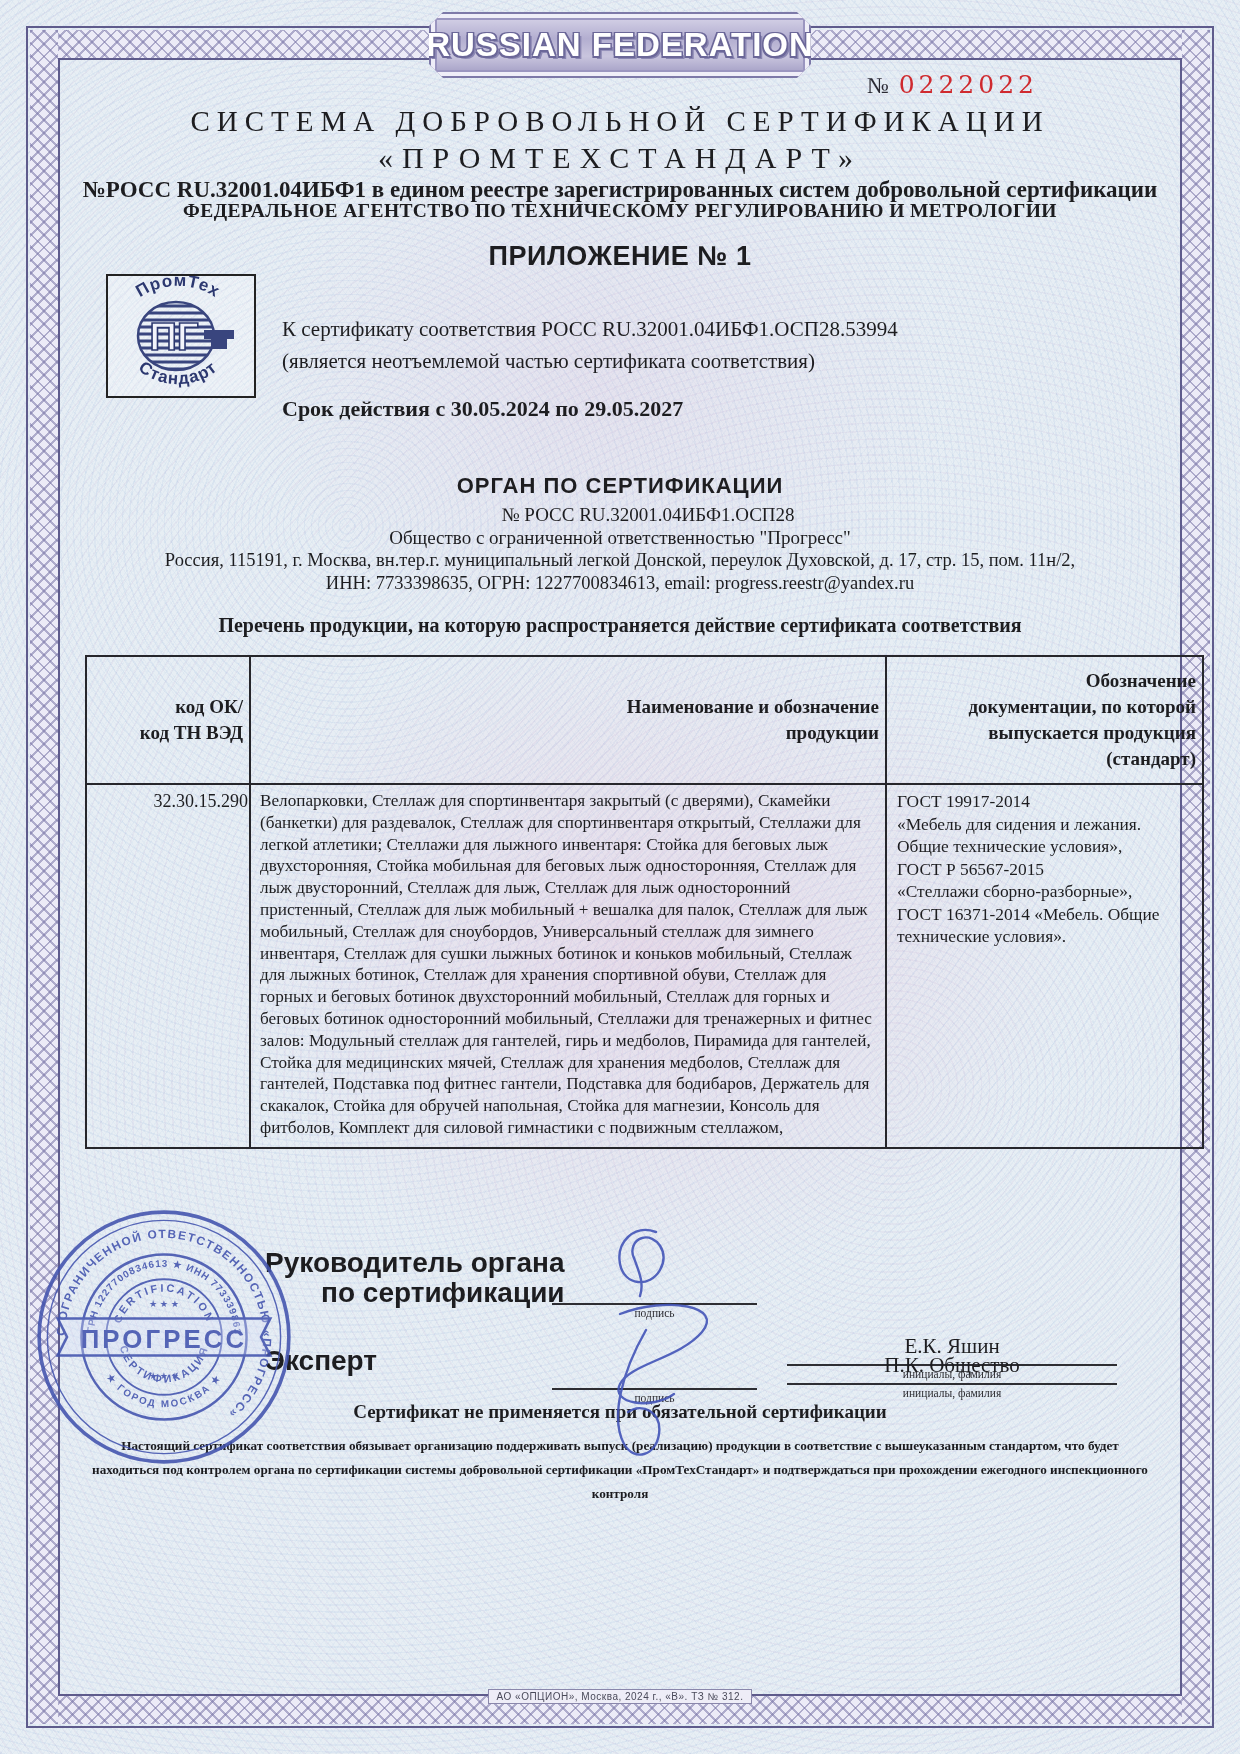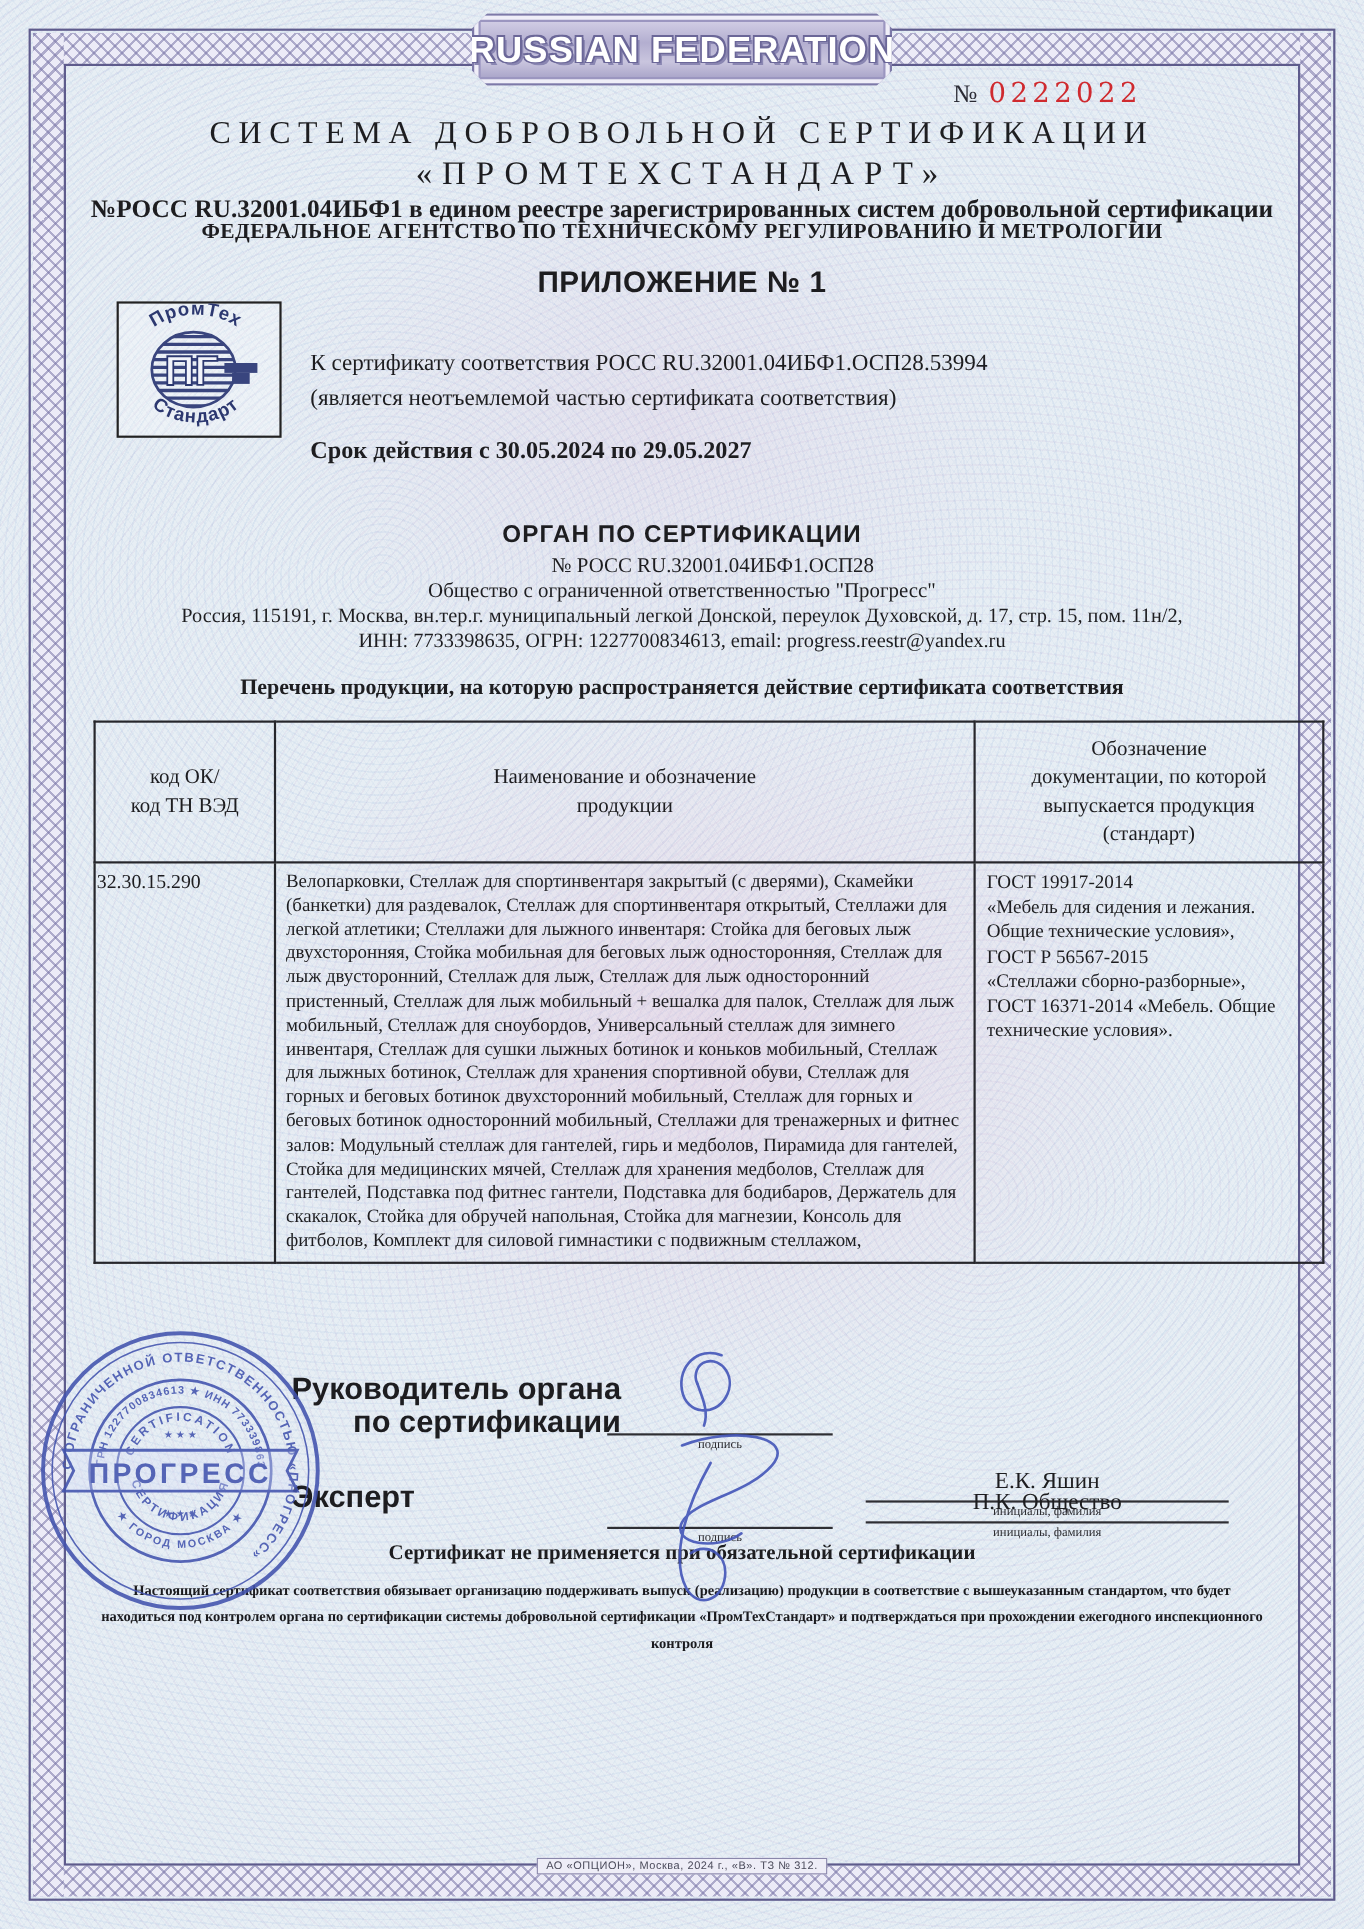--- a/index.html
+++ b/index.html
@@ -62,25 +62,25 @@
   .org-number{top:504px;font-size:19px;margin-left:28px;}
   .org-name{top:527px;font-size:19px;}
   .org-address{top:550px;font-size:18.5px;}
   .org-details{top:573px;font-size:18.5px;}
   .products-heading{top:614px;font-size:20px;font-weight:700;}
   
   .logo-box{left:106px;top:274px;width:146px;height:120px;border:2px solid #222;background:rgba(255,255,255,.25);}
   
   .products-table{position:absolute;left:85px;top:655px;width:1075px;border-collapse:collapse;table-layout:fixed;}
   .products-table th,.products-table td{border:2px solid #26262b;vertical-align:top;}
-  .products-table th{font-weight:400;font-size:19px;line-height:26px;text-align:center;vertical-align:middle;height:118px;padding:4px 6px;white-space:pre-line;}
+  .products-table th{font-weight:700;font-size:19px;line-height:26px;text-align:right;vertical-align:middle;height:118px;padding:4px 6px;white-space:pre-line;}
   .col-code{width:150px;}
   .col-products{width:622px;}
   .col-standards{width:303px;}
-  .cell-code{text-align:left;font-size:18px;padding-top:6px;}
+  .cell-code{text-align:right;font-size:18px;padding-top:6px;}
   .cell-products{font-size:17.2px;line-height:21.8px;padding:5px 8px 8px 9px;text-align:left;}
   .cell-standards{font-size:17.4px;line-height:22.5px;padding:5px 8px 8px 10px;white-space:pre-line;}
   
   .role{left:265px;font-family:"Liberation Sans",sans-serif;font-weight:700;font-size:28px;line-height:30px;white-space:pre-line;text-align:right;}
   .role-head{top:1248px;}
   .role-expert{top:1346px;}
   .sig-slot{position:absolute;text-align:center;}
   .sig-line{border-bottom:2px solid #2e2e33;}
   .sig-caption{font-size:11.5px;color:#2e2e33;padding-top:2px;}
   .sig-name{font-size:21px;padding-bottom:5px;}

